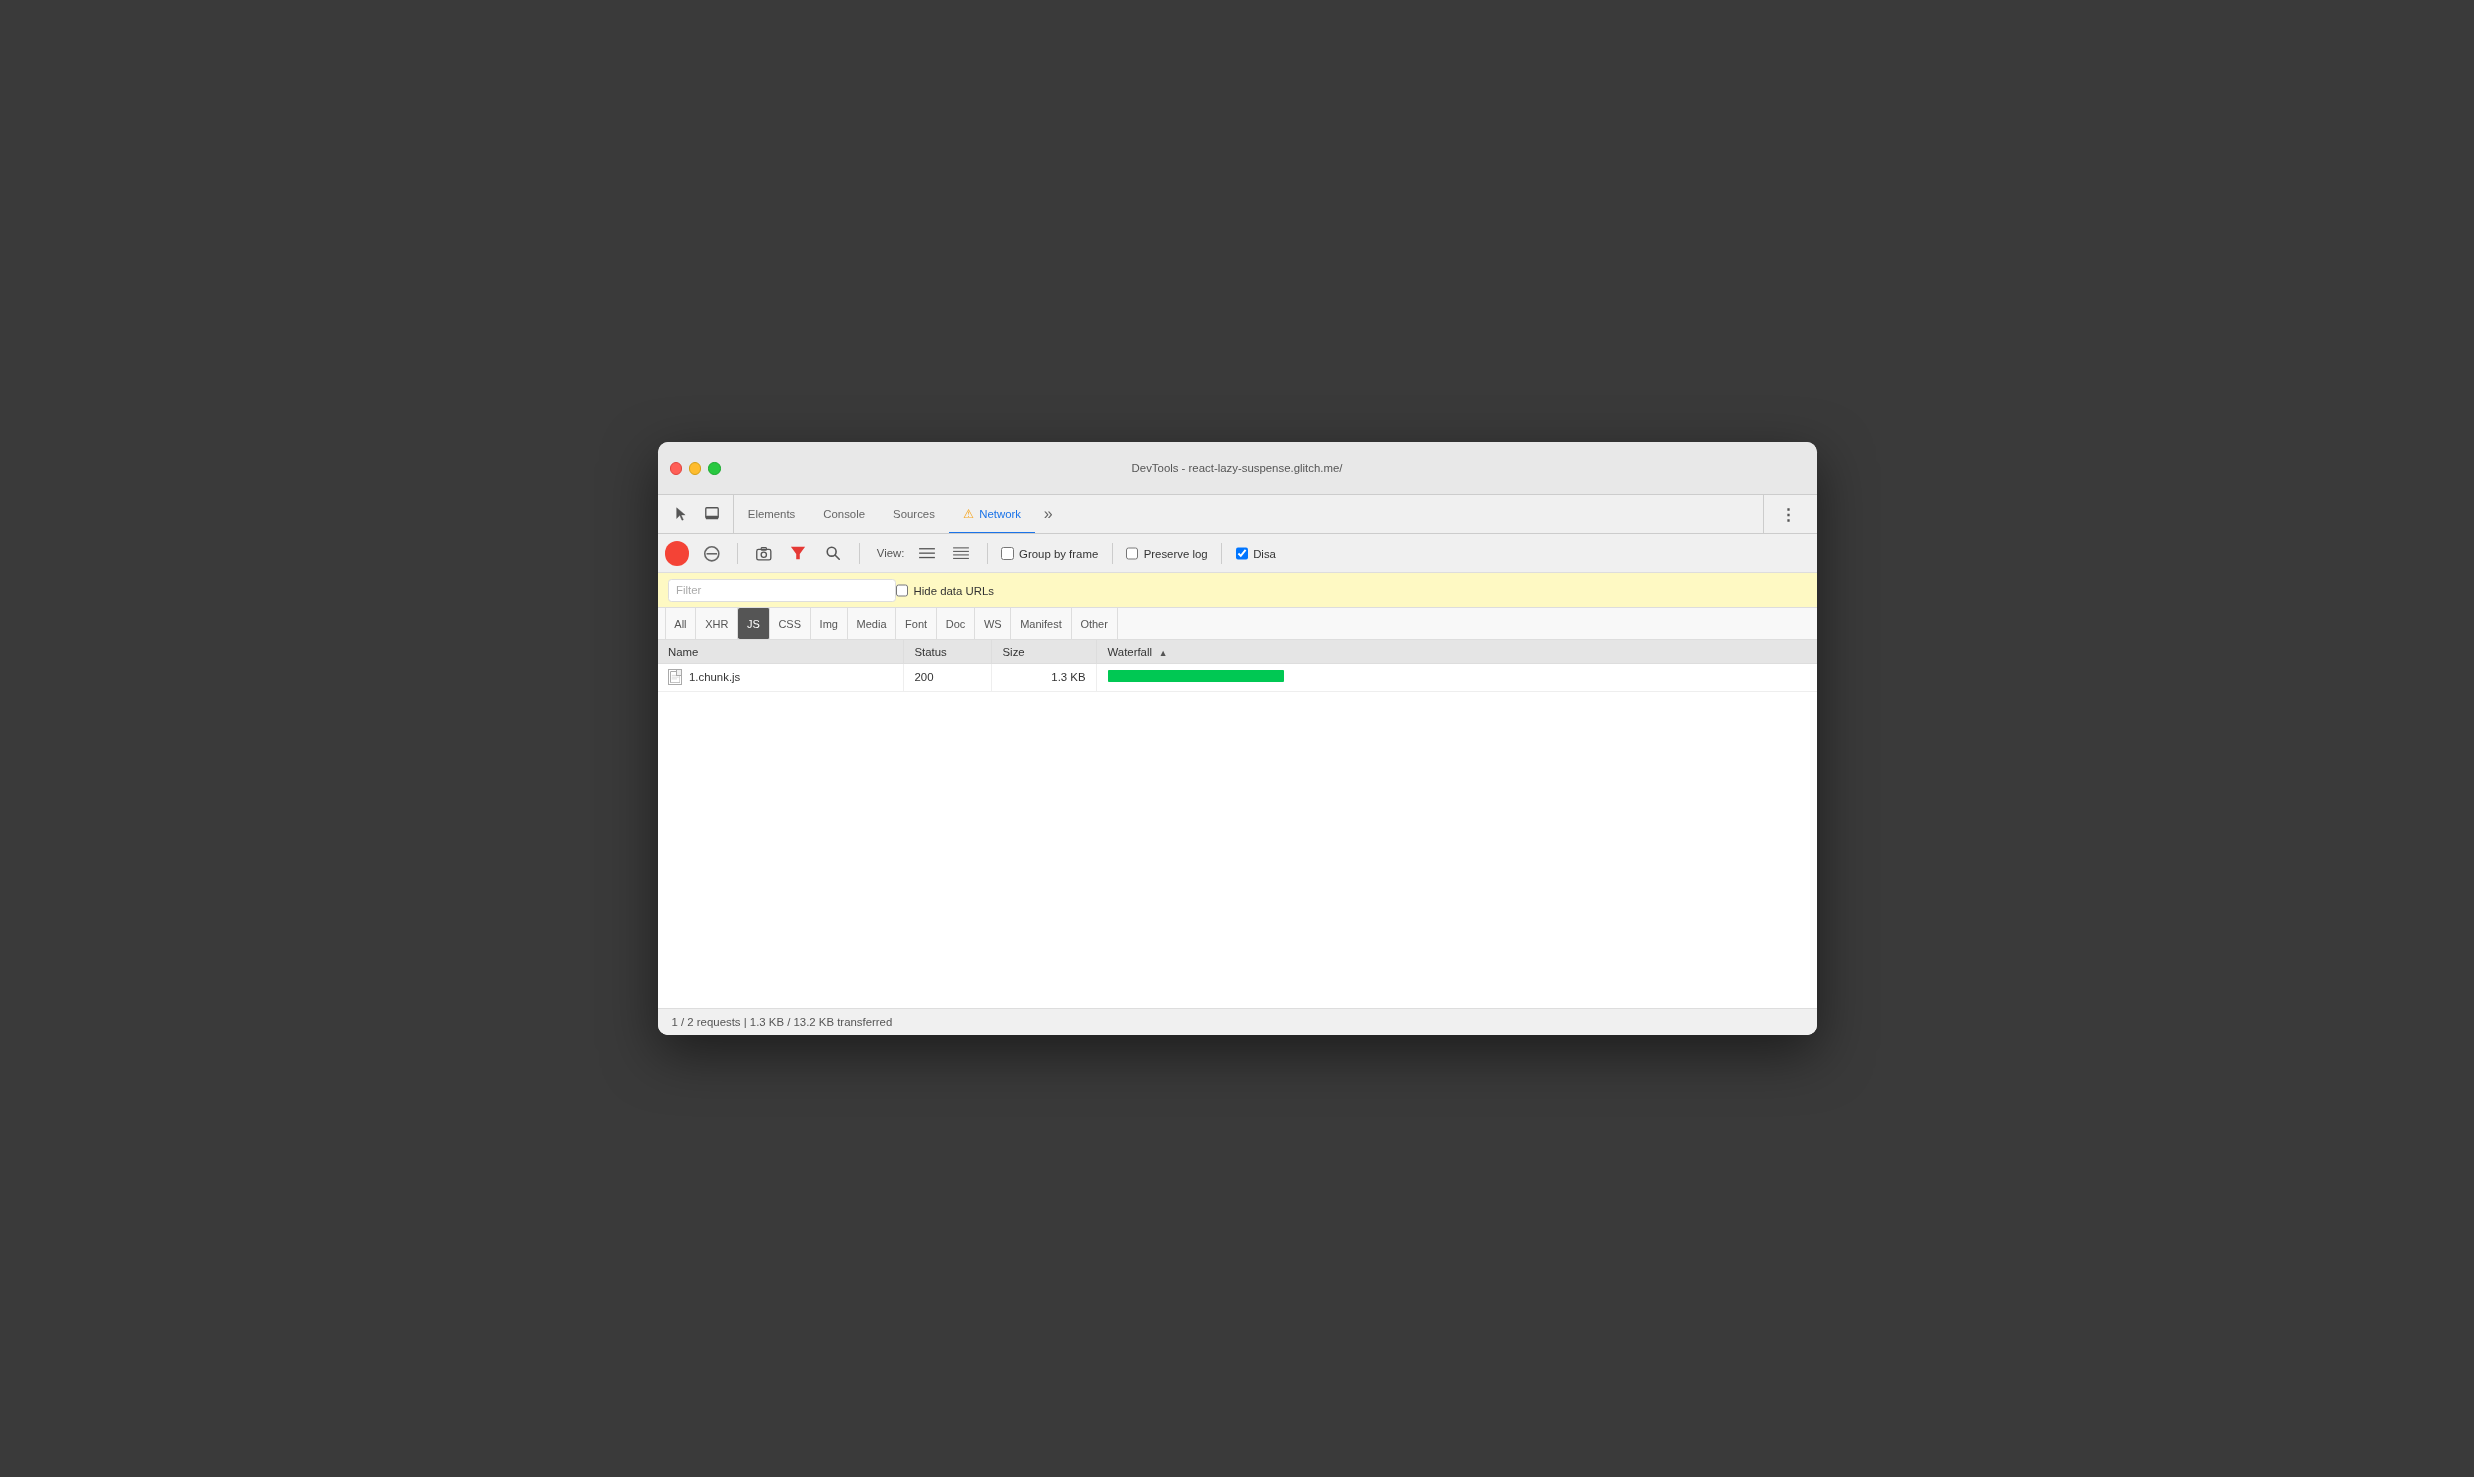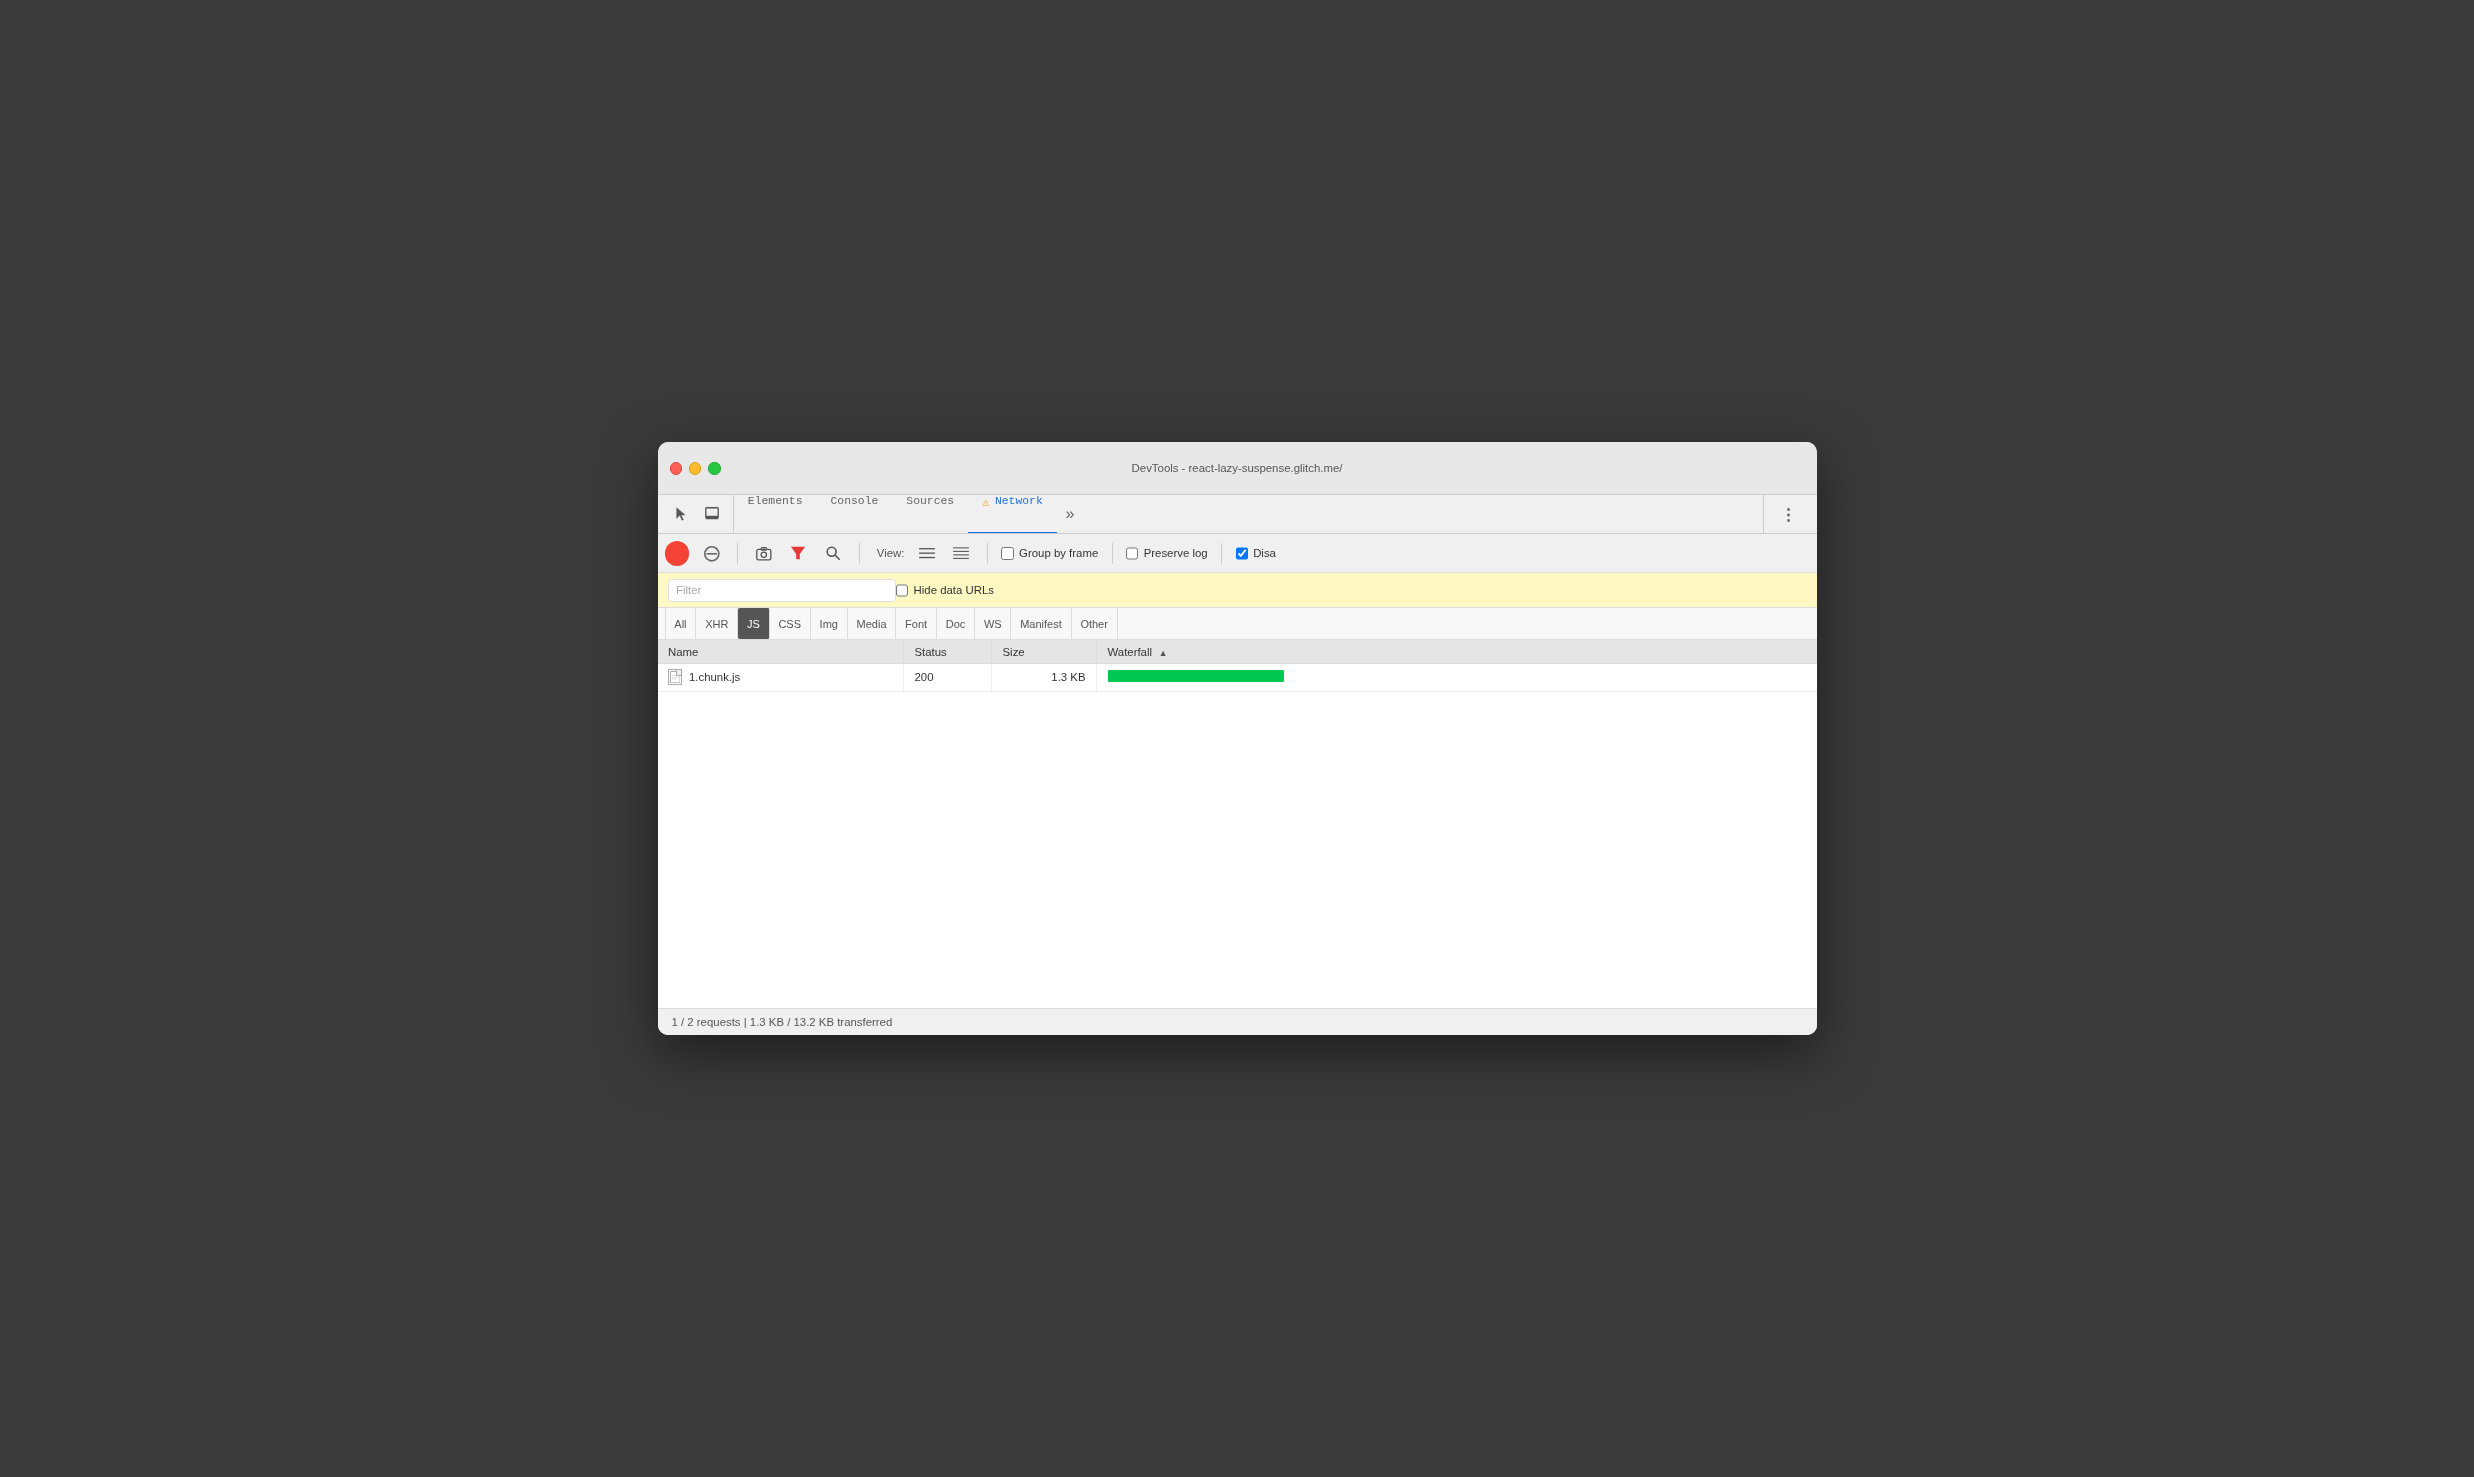--- a/index.html
+++ b/index.html
@@ -94,28 +94,28 @@
     }
 
     .tabs {
       display: flex;
       align-items: stretch;
       flex: 1;
     }
 
     .tab {
       display: flex;
+      align-items: center;
       padding: 0 14px;
       font-size: 11.4px;
       color: #666;
       cursor: pointer;
       border-bottom: 1.8px solid transparent;
       white-space: nowrap;
       gap: 5.3px;
-      font-family: Liberation Mono, monospace;
     }
 
     .tab.active {
       color: #1a73e8;
       border-bottom: 1.8px solid #1a73e8;
     }
 
     .tab-more {
       display: flex;
       align-items: center;
@@ -171,21 +171,21 @@
     }
 
     .toolbar-label {
       font-size: 11.4px;
       color: #555;
       margin-left: 3.5px;
     }
 
     .checkbox-group {
       display: flex;
-      align-items: center;
+      align-items: flex-end;
       gap: 5.3px;
       font-size: 11.4px;
       color: #333;
       cursor: pointer;
     }
 
     .checkbox-group input[type="checkbox"] {
       width: 12.3px;
       height: 12.3px;
       cursor: pointer;

